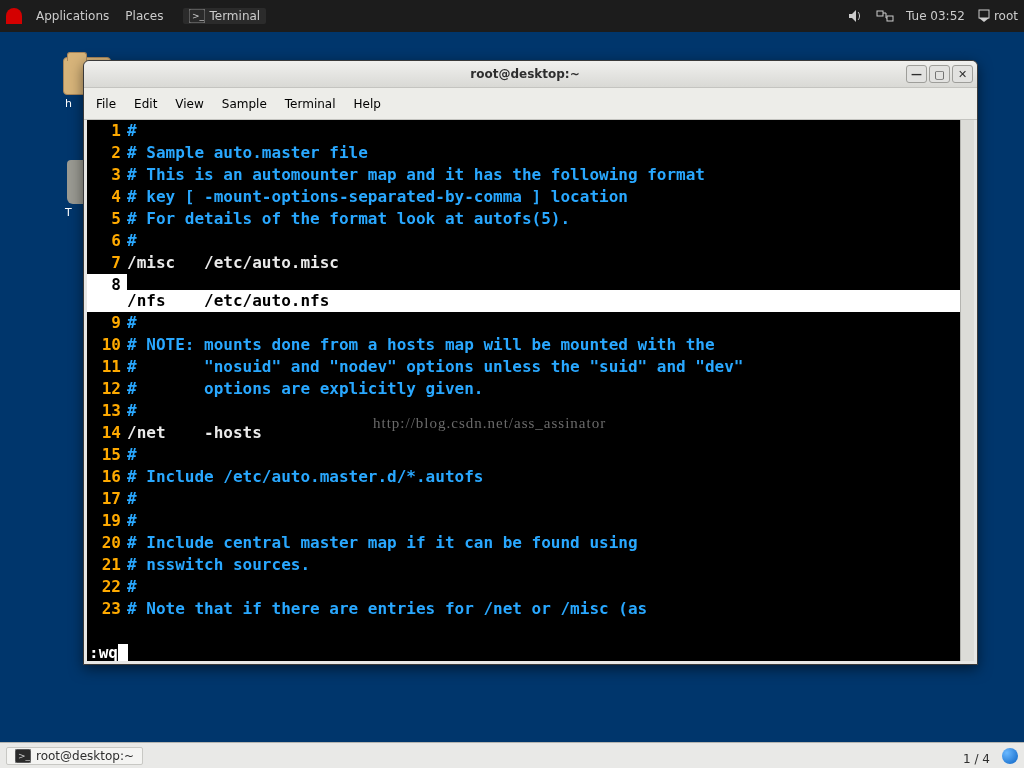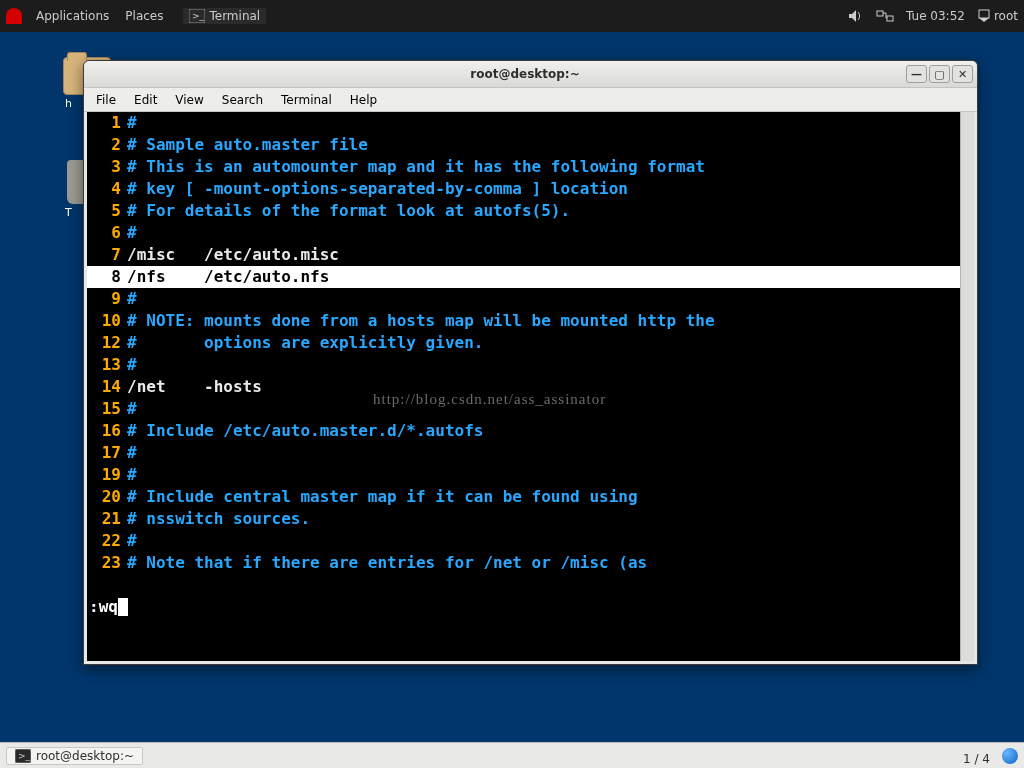--- a/index.html
+++ b/index.html
@@ -22,37 +22,37 @@
 .folder-g { width:48px; height:38px; background:#d7b47a; border-radius:4px; border:1px solid #a7855a; position:relative; }
 .folder-g::before { content:""; position:absolute; top:-6px; left:3px; width:18px; height:8px; background:#d7b47a; border-radius:3px 3px 0 0; border:1px solid #a7855a; border-bottom:none; }
 .trash-g { width:40px; height:44px; margin:0 auto; background:#9a9a92; border-radius:4px 4px 6px 6px; }
 
 
 .win { position:absolute; left:83px; top:60px; width:895px; height:605px; background:#e7e7e5; border:1px solid #3a3a3a; border-radius:6px 6px 0 0; box-shadow:0 4px 14px rgba(0,0,0,.5); display:flex; flex-direction:column; }
 .titlebar { height:27px; display:flex; align-items:center; color:#2e2e2e; font-weight:bold; font-size:12px; border-bottom:1px solid #c4c4c0; background:linear-gradient(#f0f0ee,#d9d9d5); border-radius:6px 6px 0 0; }
 .titlebar .title { flex:1; text-align:center; }
 .winbtns { display:flex; gap:2px; padding-right:4px; }
 .winbtn { width:21px; height:18px; background:#e2e2e0; border:1px solid #9e9e9a; border-radius:3px; display:flex; align-items:center; justify-content:center; font-size:11px; cursor:pointer; }
-.menubar { height:24px; display:flex; align-items:center; padding:0 4px; gap:2px; background:#edede9; border-bottom:1px solid #c4c4c0; font-size:12px; }
+.menubar { height:32px; display:flex; align-items:center; padding:0 4px; gap:2px; background:#edede9; border-bottom:1px solid #c4c4c0; font-size:12px; }
 .menubar span { padding:2px 8px; cursor:pointer; }
 
 .term { flex:1; background:#000; margin:0 3px 3px 3px; position:relative; font-family:"DejaVu Sans Mono","Liberation Mono",monospace; font-size:16px; font-weight:bold; line-height:22px; overflow:hidden; }
 .term-inner { position:absolute; left:0; top:0; right:14px; bottom:0; }
 .scrollbar { position:absolute; right:0; top:0; width:14px; height:100%; background:#dcdcd8; border-left:1px solid #b4b4b0; }
 
 .row { display:flex; white-space:pre; }
 .gutter { width:40px; text-align:right; color:#ffaa00; padding-right:6px; flex-shrink:0; }
 .code { flex:1; color:#29a8ff; }
 .row.cur .code, .row.cur .gutter { background:#fff; color:#000; }
-.row.cur .code { padding-right:0; }
+.row.cur .code { padding-right:0;margin-top:16px; }
 .plain .code { color:#eaeaea; }
 .cmdline { color:#fff; display:flex; align-items:center;margin-top:22px; }
 .cursor { display:inline-block; width:10px; height:18px; background:#fff; }
 
-.watermark { position:absolute; color:#6a6a6a; font-family:serif; font-size:15px; font-weight:normal; left:286px; top:276px; letter-spacing:1px; }
+.watermark { position:absolute; color:#6a6a6a; font-family:serif; font-size:15px; font-weight:normal; left:286px; top:292px; letter-spacing:1px; }
 
 
 .bot-panel { position:absolute; left:0; bottom:0; width:100%; height:26px; background:#e9e9e7; border-top:1px solid #b5b5b1; display:flex; align-items:center; padding:0 6px; font-size:12px; color:#2e2e2e; }
 .bot-task { display:flex; align-items:center; gap:5px; background:#f4f4f2; border:1px solid #c8c8c4; padding:1px 8px; border-radius:2px; }
 .bot-panel .spacer { flex:1; }
 .ws { padding:0 6px;margin-top:6px; }
 .blue-dot { width:16px; height:16px; border-radius:50%; background:radial-gradient(circle at 30% 30%,#69b8ff,#0b63c4); margin-left:6px; }
 </style>
 </head>
 <body>
@@ -110,36 +110,37 @@
     <div class="winbtns">
       <div class="winbtn">—</div>
       <div class="winbtn">▢</div>
       <div class="winbtn">✕</div>
     </div>
   </div>
   <div class="menubar">
     <span>File</span>
     <span>Edit</span>
     <span>View</span>
-    <span>Search</span>
+    <span>Sample</span>
     <span>Terminal</span>
     <span>Help</span>
   </div>
   <div class="term">
     <div class="term-inner" id="code-lines">
         <div class="row "><div class="gutter">1</div><div class="code">#</div></div>
         <div class="row "><div class="gutter">2</div><div class="code"># Sample auto.master file</div></div>
         <div class="row "><div class="gutter">3</div><div class="code"># This is an automounter map and it has the following format</div></div>
         <div class="row "><div class="gutter">4</div><div class="code"># key [ -mount-options-separated-by-comma ] location</div></div>
         <div class="row "><div class="gutter">5</div><div class="code"># For details of the format look at autofs(5).</div></div>
         <div class="row "><div class="gutter">6</div><div class="code">#</div></div>
         <div class="row plain"><div class="gutter">7</div><div class="code">/misc   /etc/auto.misc</div></div>
         <div class="row cur"><div class="gutter">8</div><div class="code">/nfs    /etc/auto.nfs</div></div>
         <div class="row "><div class="gutter">9</div><div class="code">#</div></div>
-        <div class="row "><div class="gutter">10</div><div class="code"># NOTE: mounts done from a hosts map will be mounted http the</div></div>
+        <div class="row "><div class="gutter">10</div><div class="code"># NOTE: mounts done from a hosts map will be mounted with the</div></div>
+        <div class="row "><div class="gutter">11</div><div class="code">#       "nosuid" and "nodev" options unless the "suid" and "dev"</div></div>
         <div class="row "><div class="gutter">12</div><div class="code">#       options are explicitly given.</div></div>
         <div class="row "><div class="gutter">13</div><div class="code">#</div></div>
         <div class="row plain"><div class="gutter">14</div><div class="code">/net    -hosts</div></div>
         <div class="row "><div class="gutter">15</div><div class="code">#</div></div>
         <div class="row "><div class="gutter">16</div><div class="code"># Include /etc/auto.master.d/*.autofs</div></div>
         <div class="row "><div class="gutter">17</div><div class="code">#</div></div>
         <div class="row "><div class="gutter">19</div><div class="code">#</div></div>
         <div class="row "><div class="gutter">20</div><div class="code"># Include central master map if it can be found using</div></div>
         <div class="row "><div class="gutter">21</div><div class="code"># nsswitch sources.</div></div>
         <div class="row "><div class="gutter">22</div><div class="code">#</div></div>

